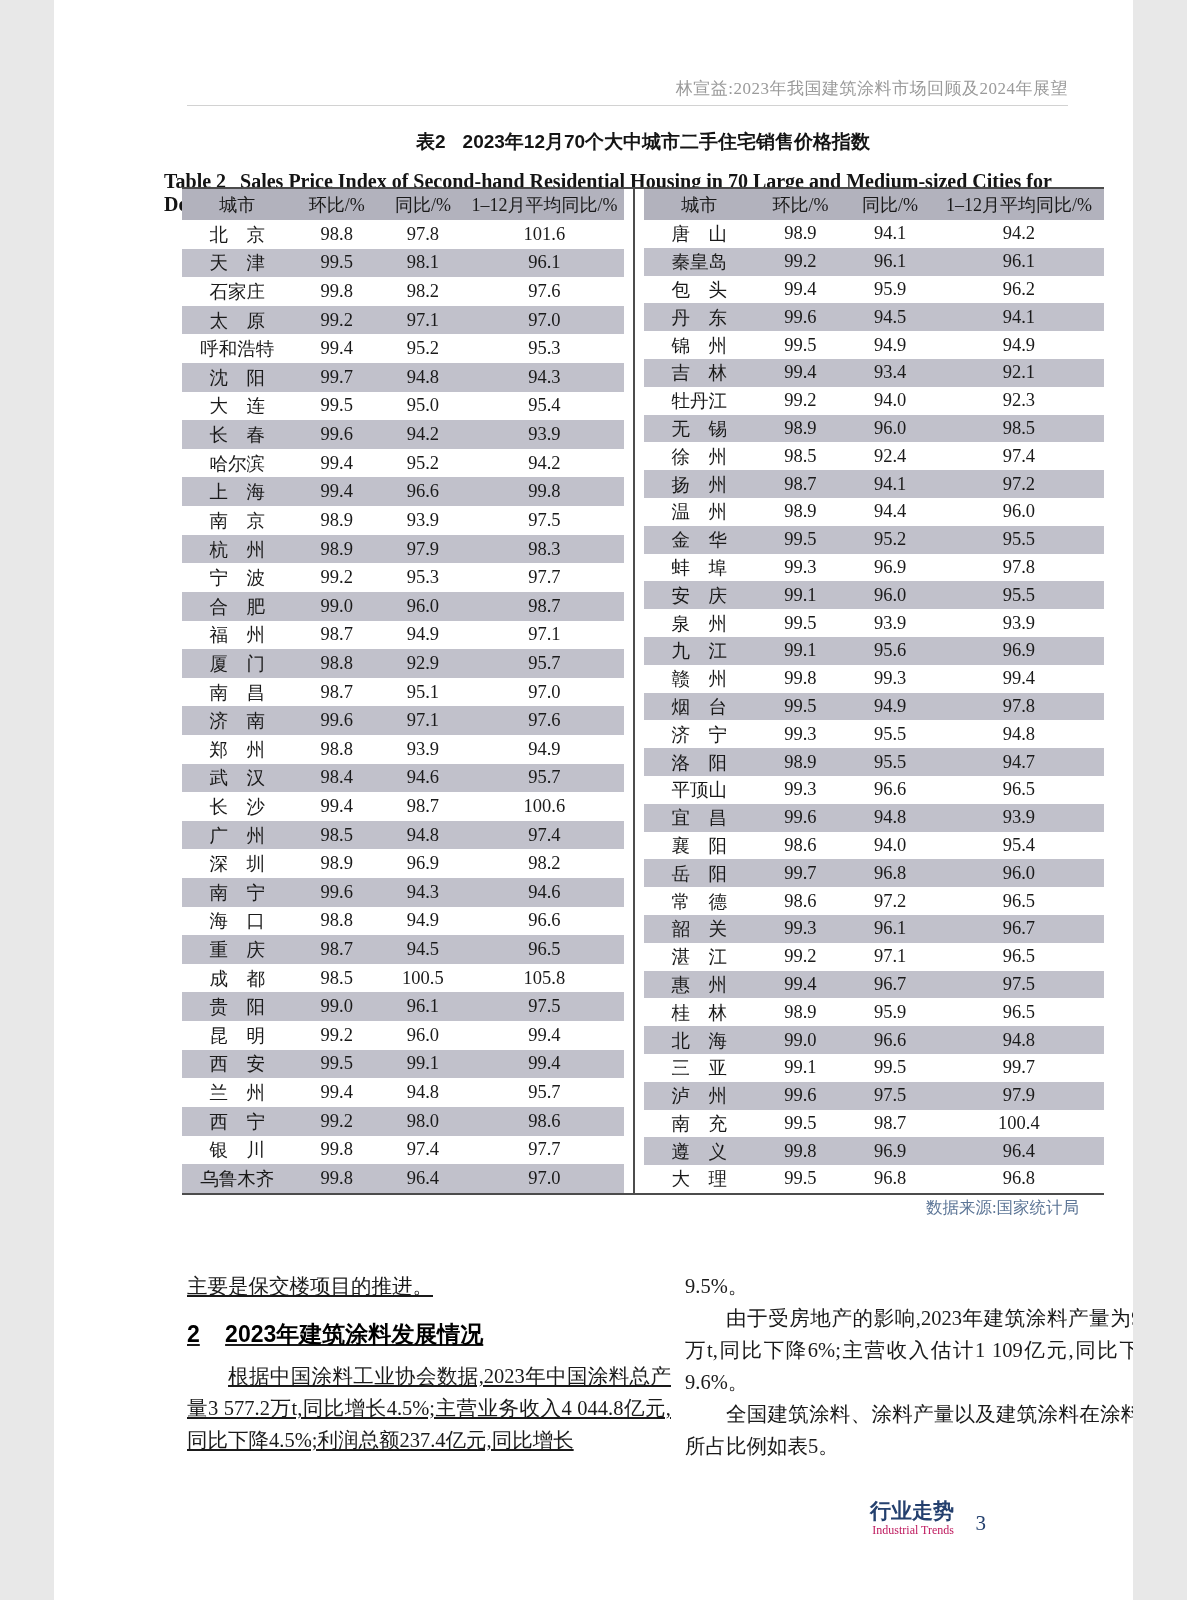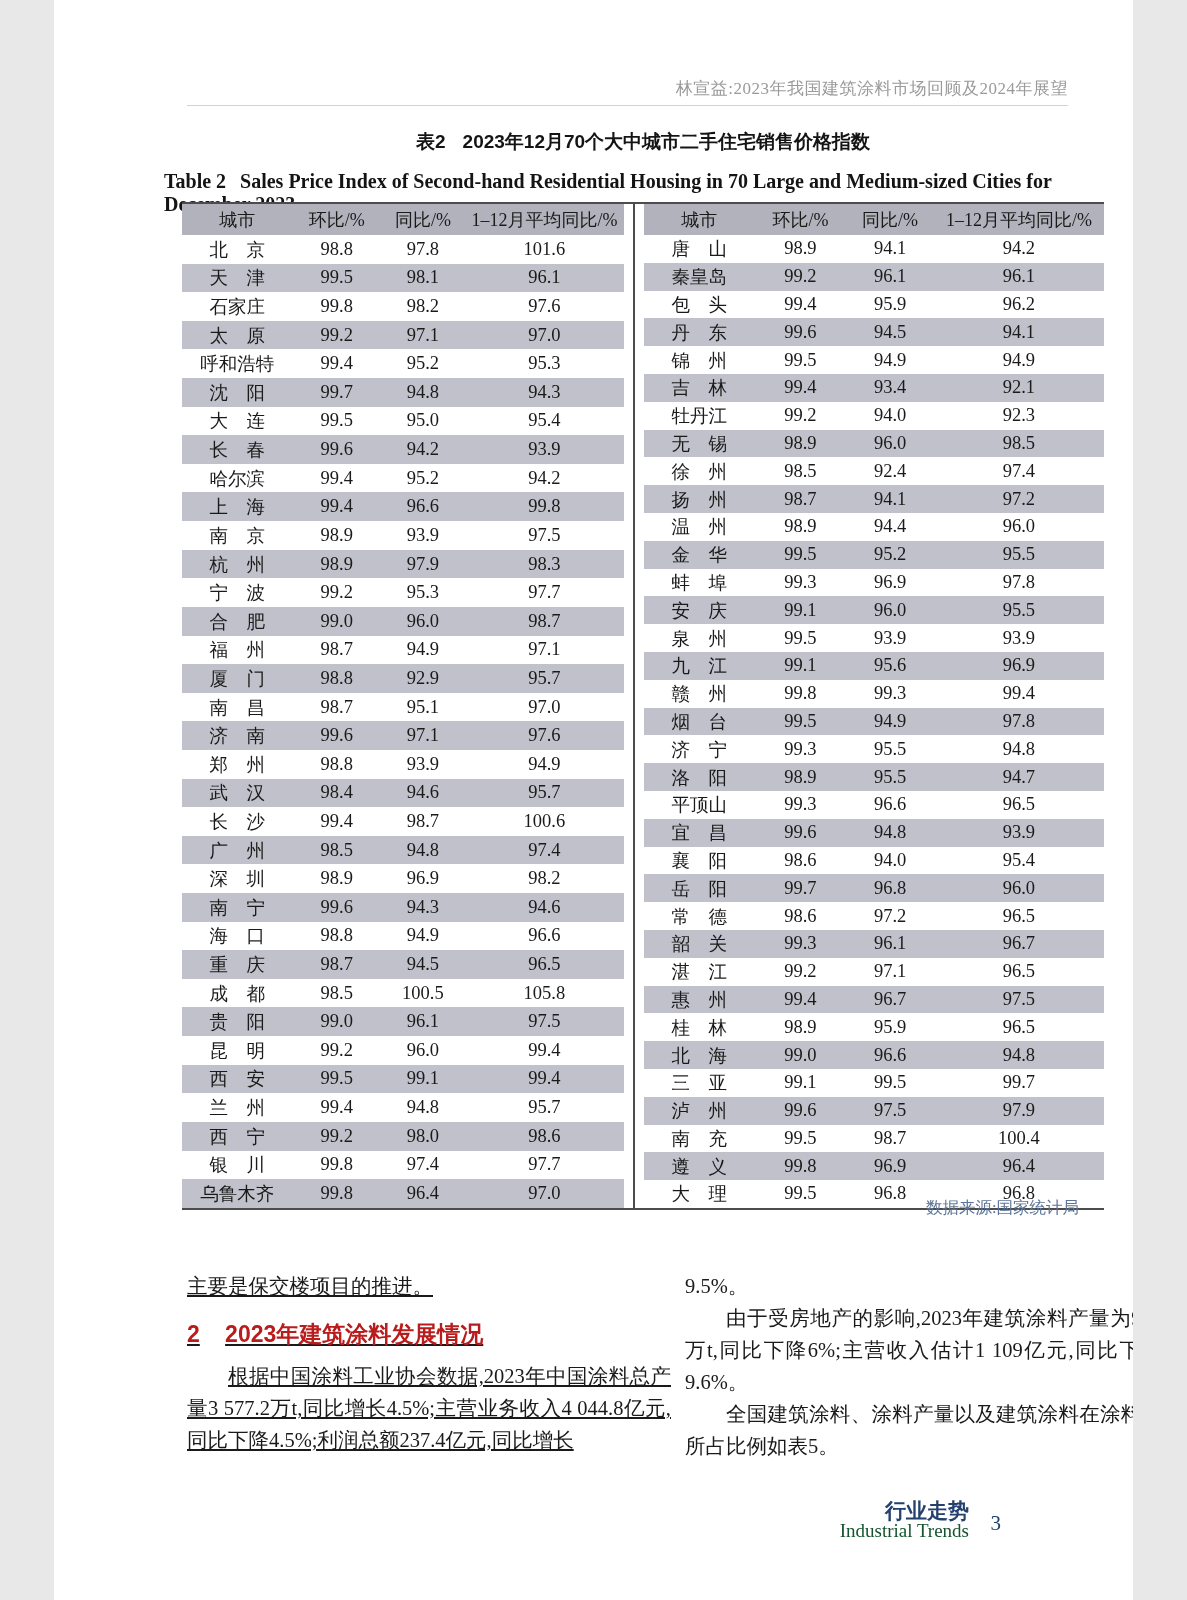--- a/index.html
+++ b/index.html
@@ -12,21 +12,21 @@
 
   
   .cap-zh{position:absolute;left:128px;width:922px;top:129px;text-align:center;
           font-family:"Liberation Sans","DejaVu Sans",sans-serif;font-weight:bold;font-size:19px;color:#141414;}
   .cap-zh .cap-label{margin-right:.9em;}
   .cap-en{position:absolute;left:110px;width:958px;top:157px;text-align:left;
           font-weight:bold;font-size:20px;color:#141414;margin-top:13px;}
   .cap-en .cap-label{margin-right:.7em;}
 
   
-  .tablewrap{position:absolute;left:128px;top:202px;width:922px;display:flex;
+  .tablewrap{position:absolute;left:128px;top:187px;width:922px;display:flex;
              border-top:2px solid #4c4c4c;border-bottom:2px solid #4c4c4c;}
   .half{border-collapse:collapse;table-layout:fixed;}
   .t-left{width:442px;}
   .t-right{width:460px;}
   .divider{width:20px;position:relative;}
   .divider::before{content:"";position:absolute;left:9px;top:0;bottom:0;width:1.5px;background:#4c4c4c;}
   .half th{height:31px;font-weight:normal;font-size:18px;background:#b2b2bd;text-align:center;padding:0;}
   .half td{height:27.8px;font-size:18.5px;text-align:center;padding:0;white-space:nowrap;}
   .half tbody tr:nth-child(even){background:#c1c1cb;}
 
@@ -34,28 +34,28 @@
   .source{position:absolute;left:128px;width:897px;top:1197px;text-align:right;
           font-size:16.5px;color:#5c7596;}
 
   
   .col{position:absolute;top:1270px;}
   .col-left{left:133px;width:484px;text-decoration:underline;}
   .col-right{left:631px;width:477px;}
   .col p{margin:0;font-size:20.5px;line-height:32px;text-align:justify;}
   .col p.indent{text-indent:2em;}
   .section-heading{margin:15px 0 9px 0;font-family:"Liberation Sans","DejaVu Sans",sans-serif;
-                   font-weight:bold;font-size:23px;line-height:34px;color:#b91c1c;}
+                   font-weight:bold;font-size:23px;line-height:34px;color:#000000;}
   .section-heading .sec-no{margin-right:1.1em;}
 
   
-  .footer{position:absolute;top:1499px;right:132px;display:flex;align-items:center;}
+  .footer{position:absolute;top:1499px;right:147px;display:flex;align-items:center;}
   .footer .sec-zh{font-family:"Liberation Sans","DejaVu Sans",sans-serif;font-weight:bold;
                   font-size:21px;line-height:24px;color:#24406e;text-align:right;}
-  .footer .sec-en{font-size:19px;line-height:15px;color:#14532d;text-align:right;}
+  .footer .sec-en{font-size:12px;line-height:15px;color:#be185d;text-align:right;}
   .footer .bar{width:2.5px;background:#24406e;margin:0 9px 0 10px;}
   .footer .pagenum{font-size:21px;color:#24406e;align-self:flex-end;padding-bottom:2px;}
 </style>
 </head>
 <body>
 
 <div class="page">
 
   <div class="runhead">林宣益:2023年我国建筑涂料市场回顾及2024年展望</div>
   <div class="headrule"></div>

